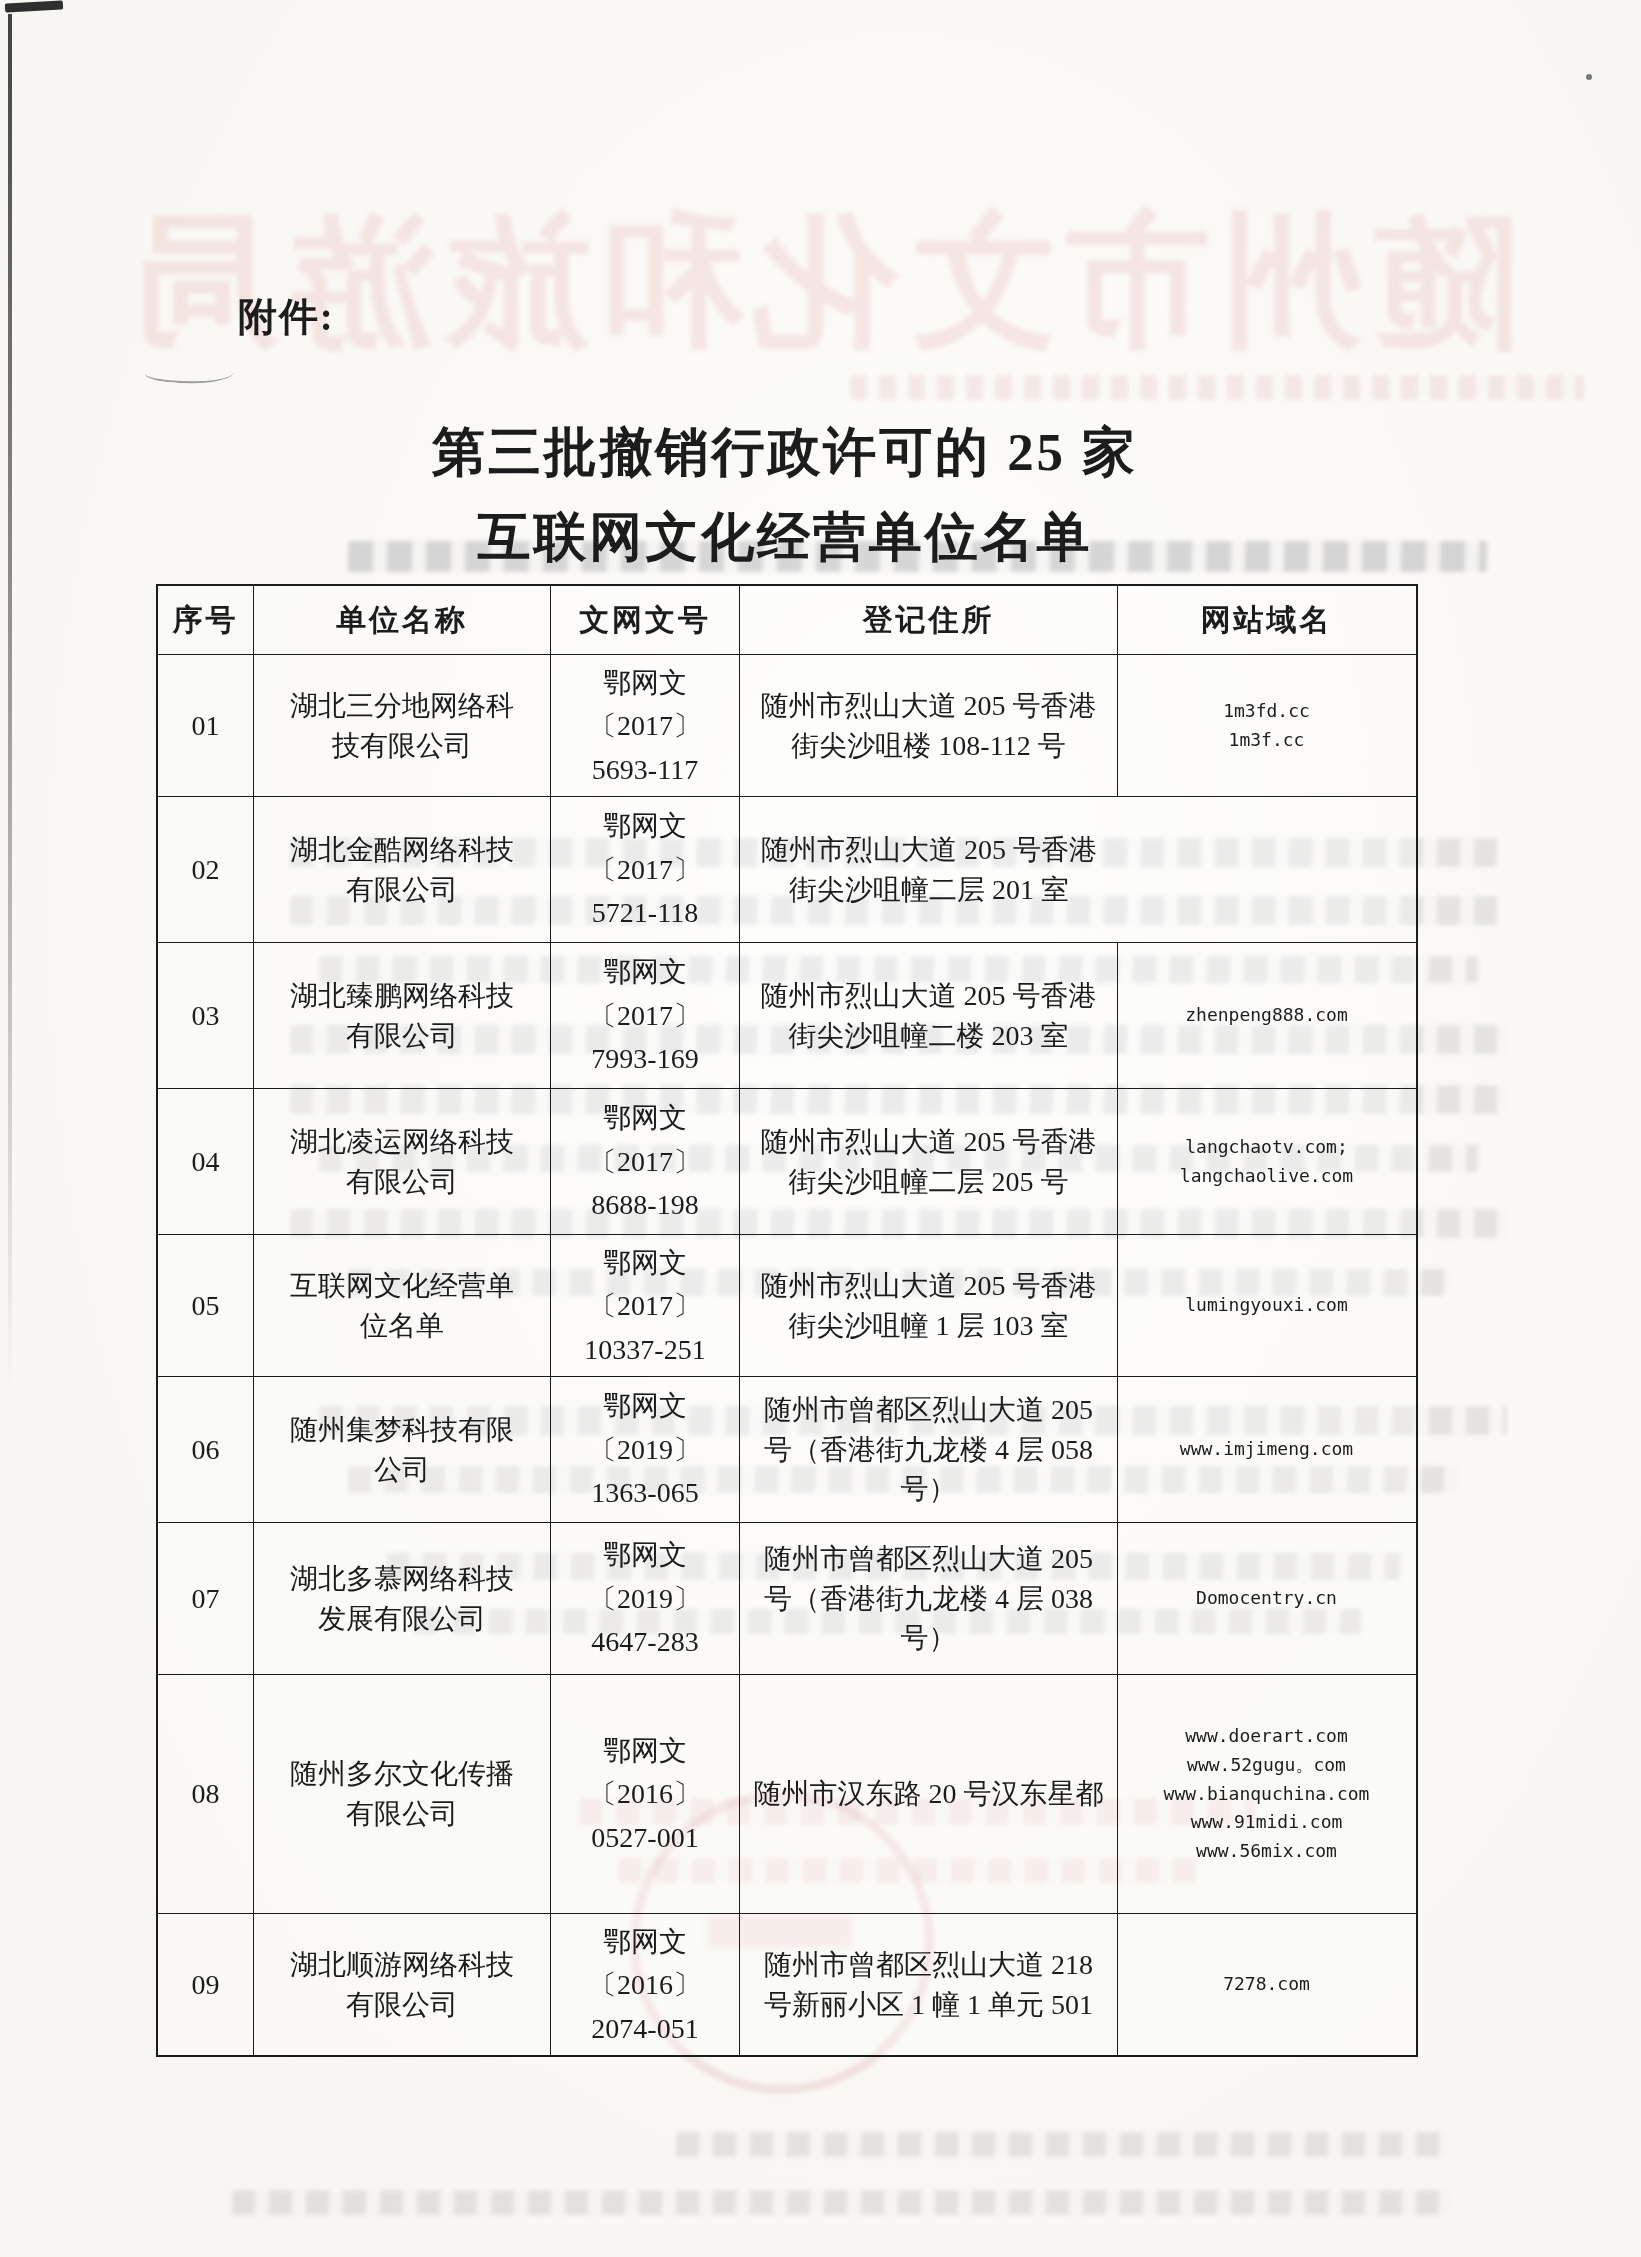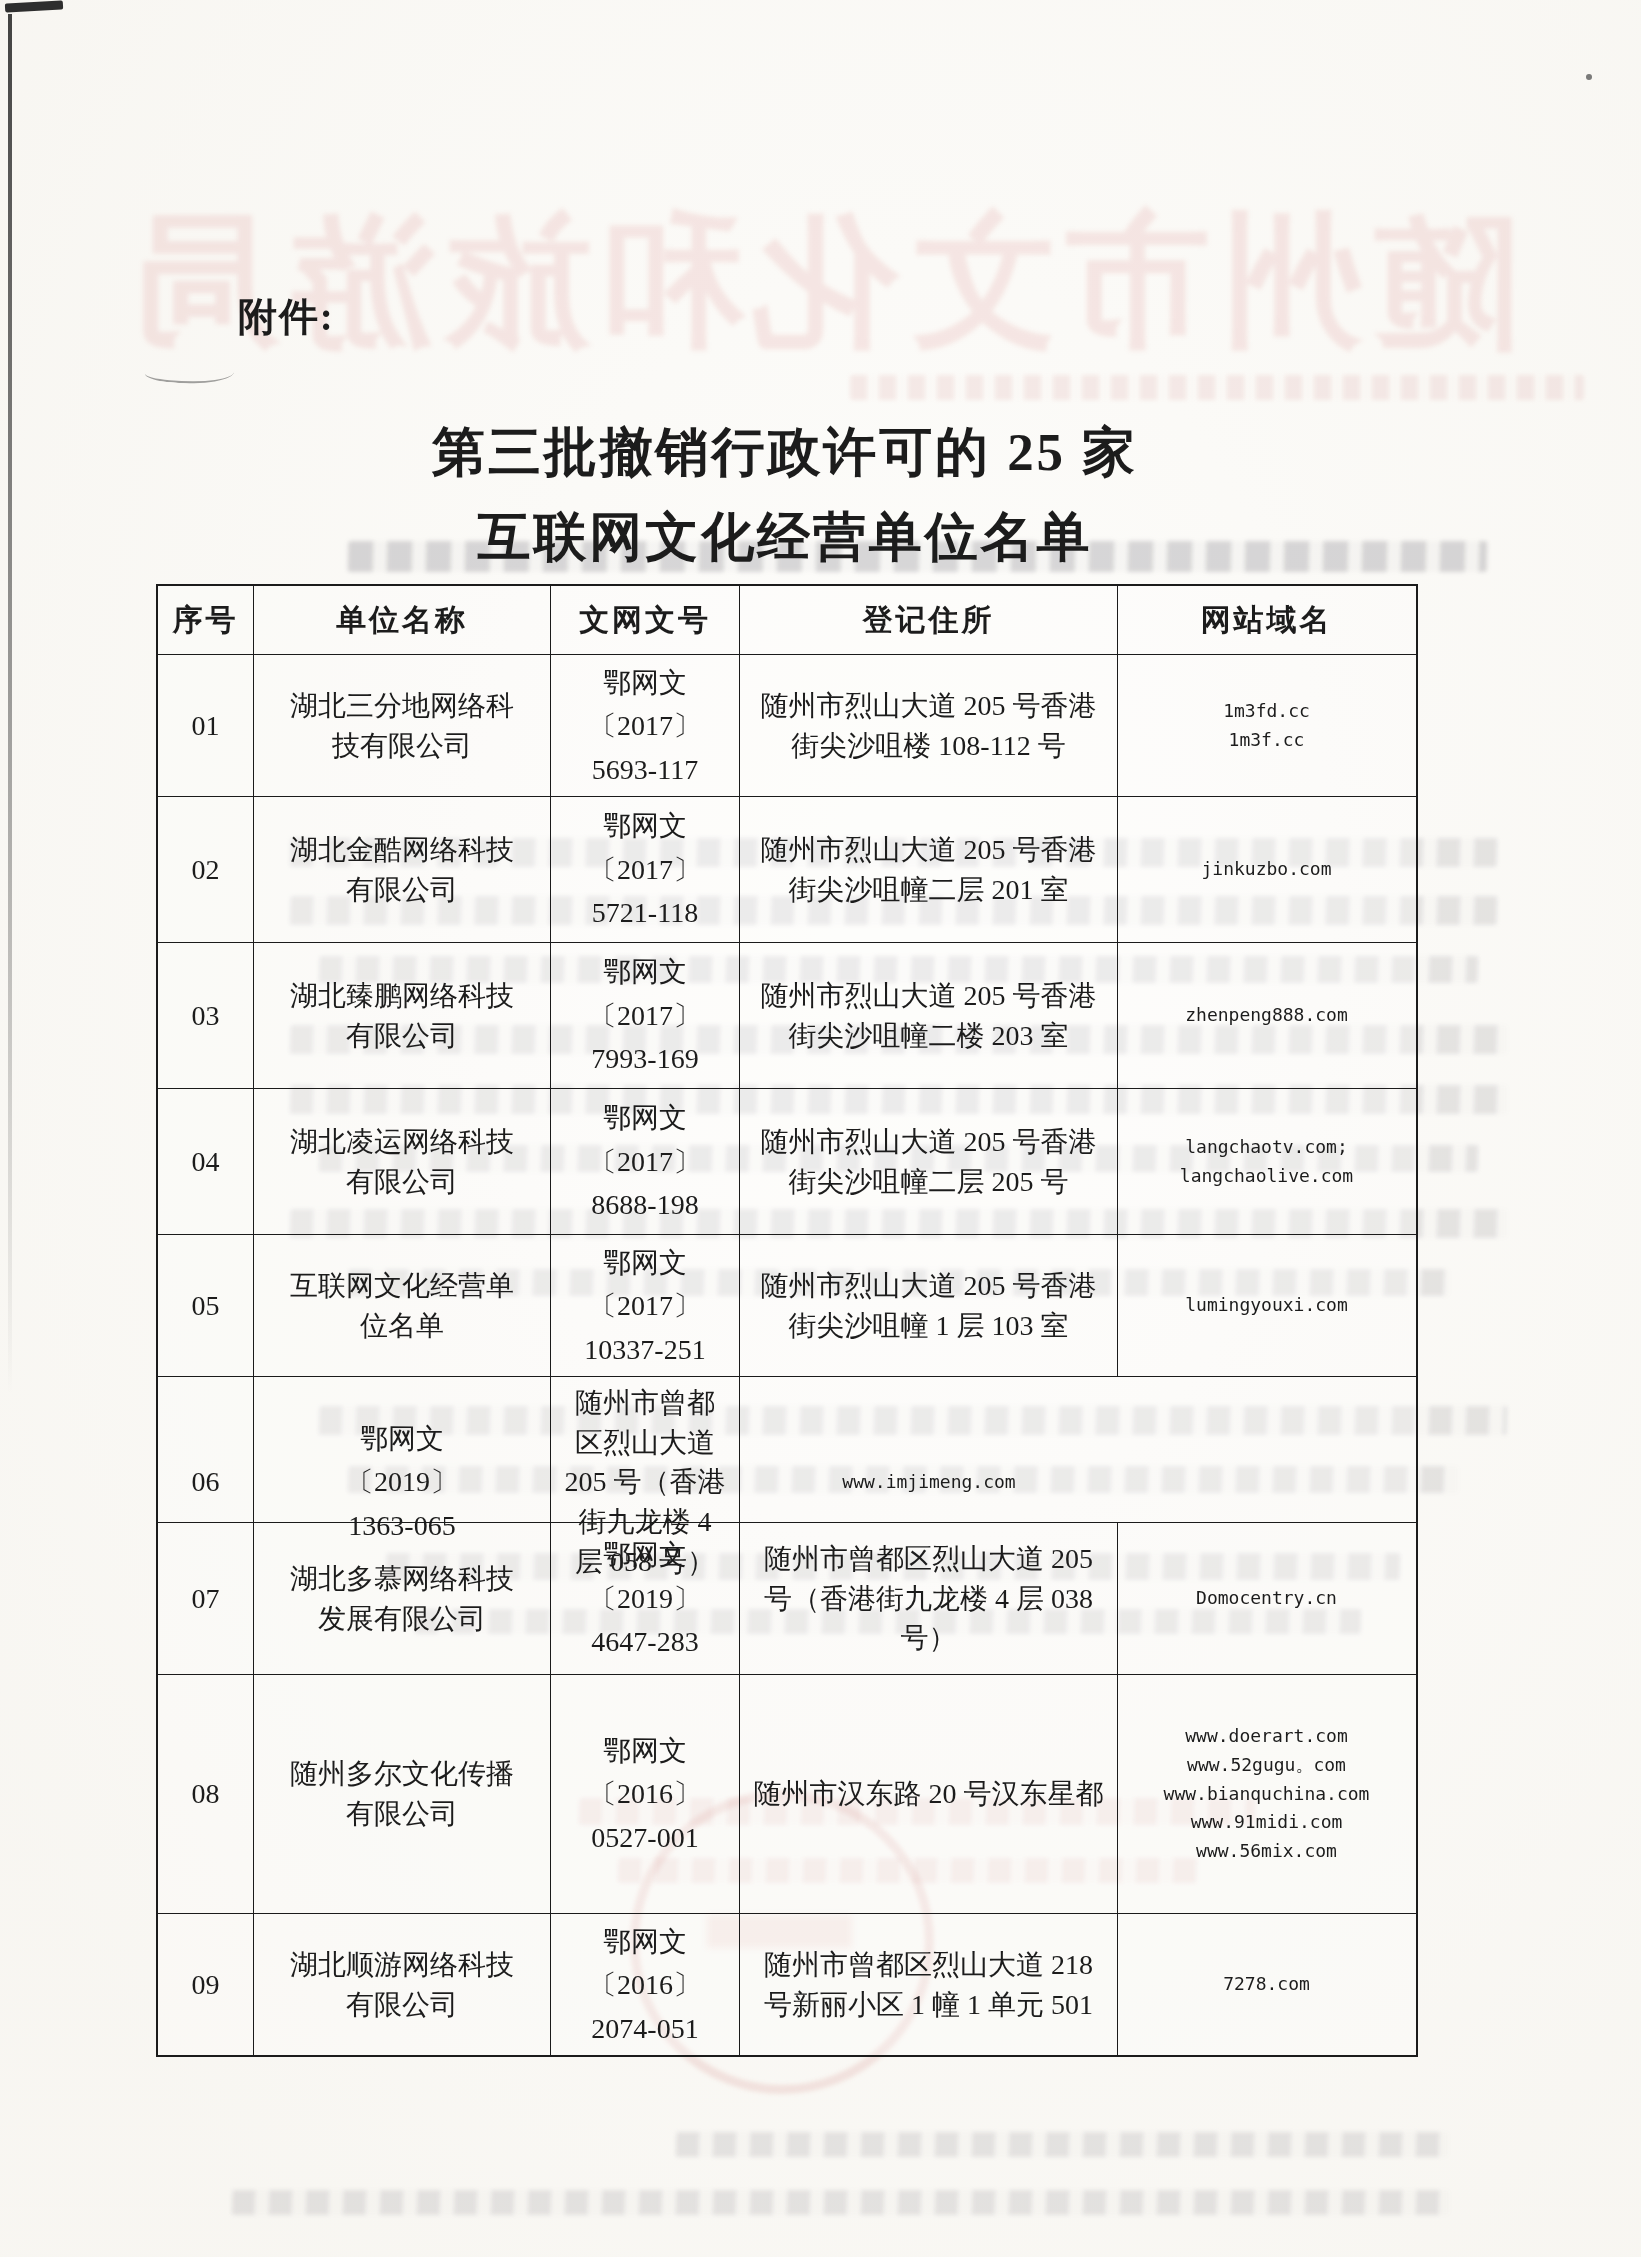--- a/index.html
+++ b/index.html
@@ -116,21 +116,20 @@
 1m3f.cc</div>
   </div>
 
   <div class="row rh-b">
     <div class="cell">02</div>
     <div class="cell c-name">湖北金酷网络科技有限公司</div>
     <div class="cell c-lic">鄂网文
 〔2017〕
 5721-118</div>
     <div class="cell">随州市烈山大道 205 号香港街尖沙咀幢二层 201 室</div>
-    <div class="cell c-dom">jinkuzbo.com</div>
   </div>
 
   <div class="row rh-b">
     <div class="cell">03</div>
     <div class="cell c-name">湖北臻鹏网络科技有限公司</div>
     <div class="cell c-lic">鄂网文
 〔2017〕
 7993-169</div>
     <div class="cell">随州市烈山大道 205 号香港街尖沙咀幢二楼 203 室</div>
     <div class="cell c-dom">zhenpeng888.com</div>
@@ -152,20 +151,21 @@
     <div class="cell c-name">互联网文化经营单位名单</div>
     <div class="cell c-lic">鄂网文
 〔2017〕
 10337-251</div>
     <div class="cell">随州市烈山大道 205 号香港街尖沙咀幢 1 层 103 室</div>
     <div class="cell c-dom">lumingyouxi.com</div>
   </div>
 
   <div class="row rh-b">
     <div class="cell">06</div>
+    <div class="cell c-name">随州集梦科技有限公司</div>
     <div class="cell c-lic">鄂网文
 〔2019〕
 1363-065</div>
     <div class="cell">随州市曾都区烈山大道 205 号（香港街九龙楼 4 层 058 号）</div>
     <div class="cell c-dom">www.imjimeng.com</div>
   </div>
 
   <div class="row rh-c">
     <div class="cell">07</div>
     <div class="cell c-name">湖北多慕网络科技发展有限公司</div>

